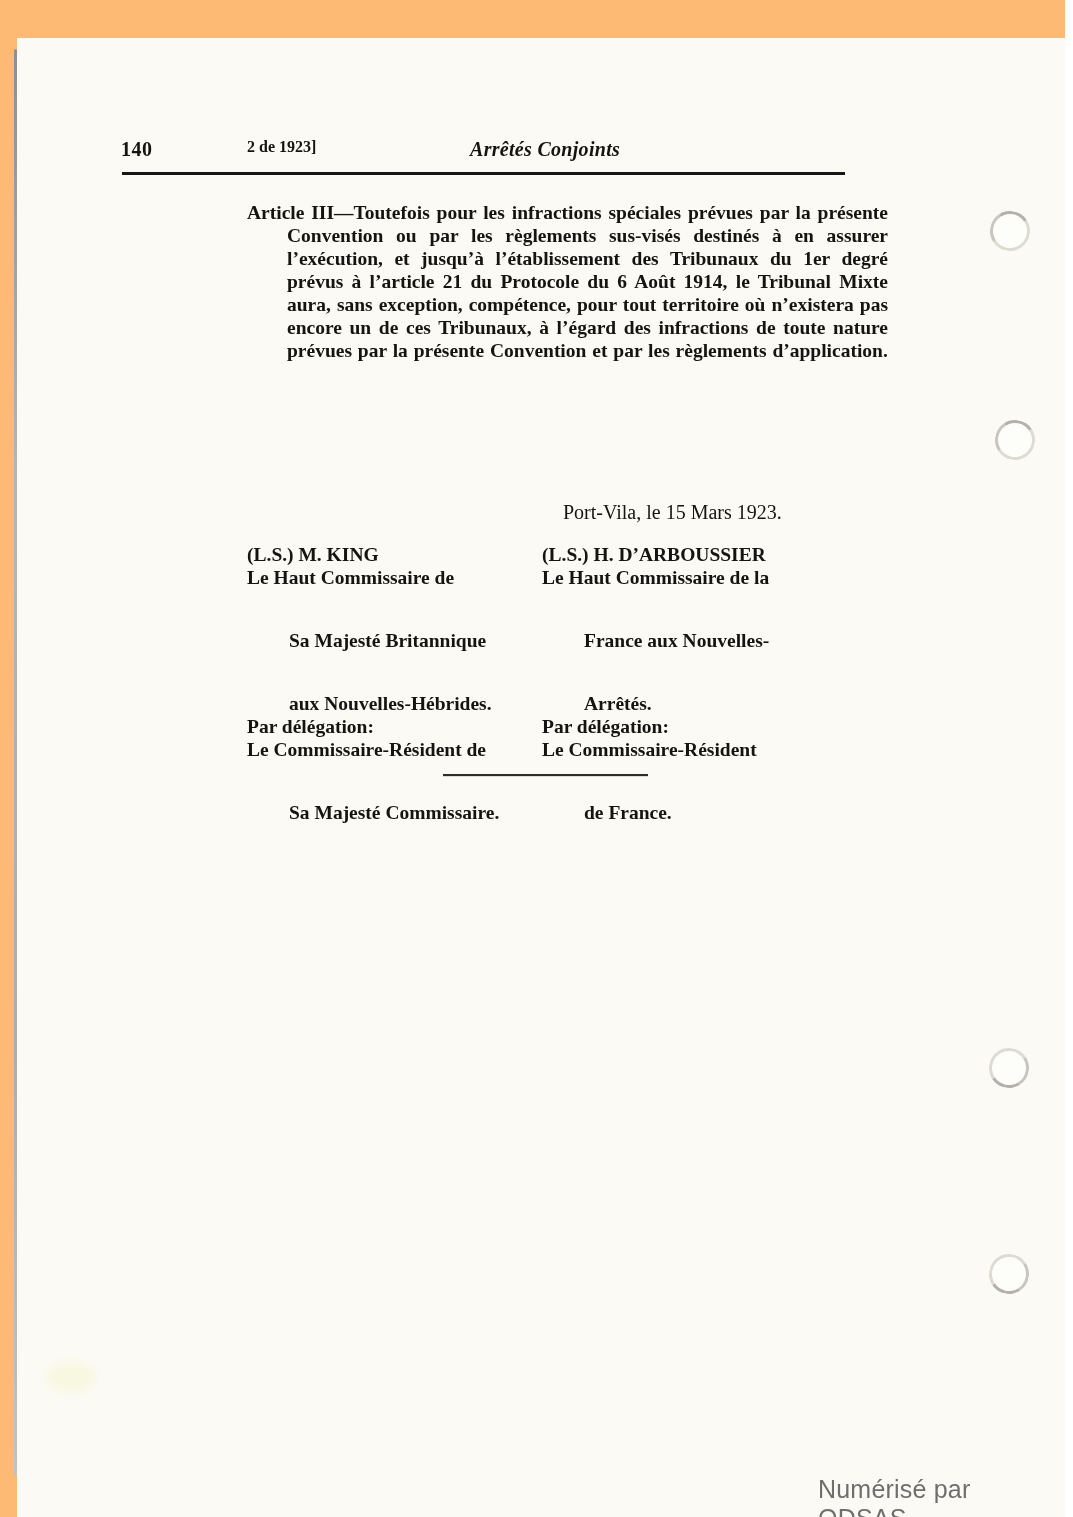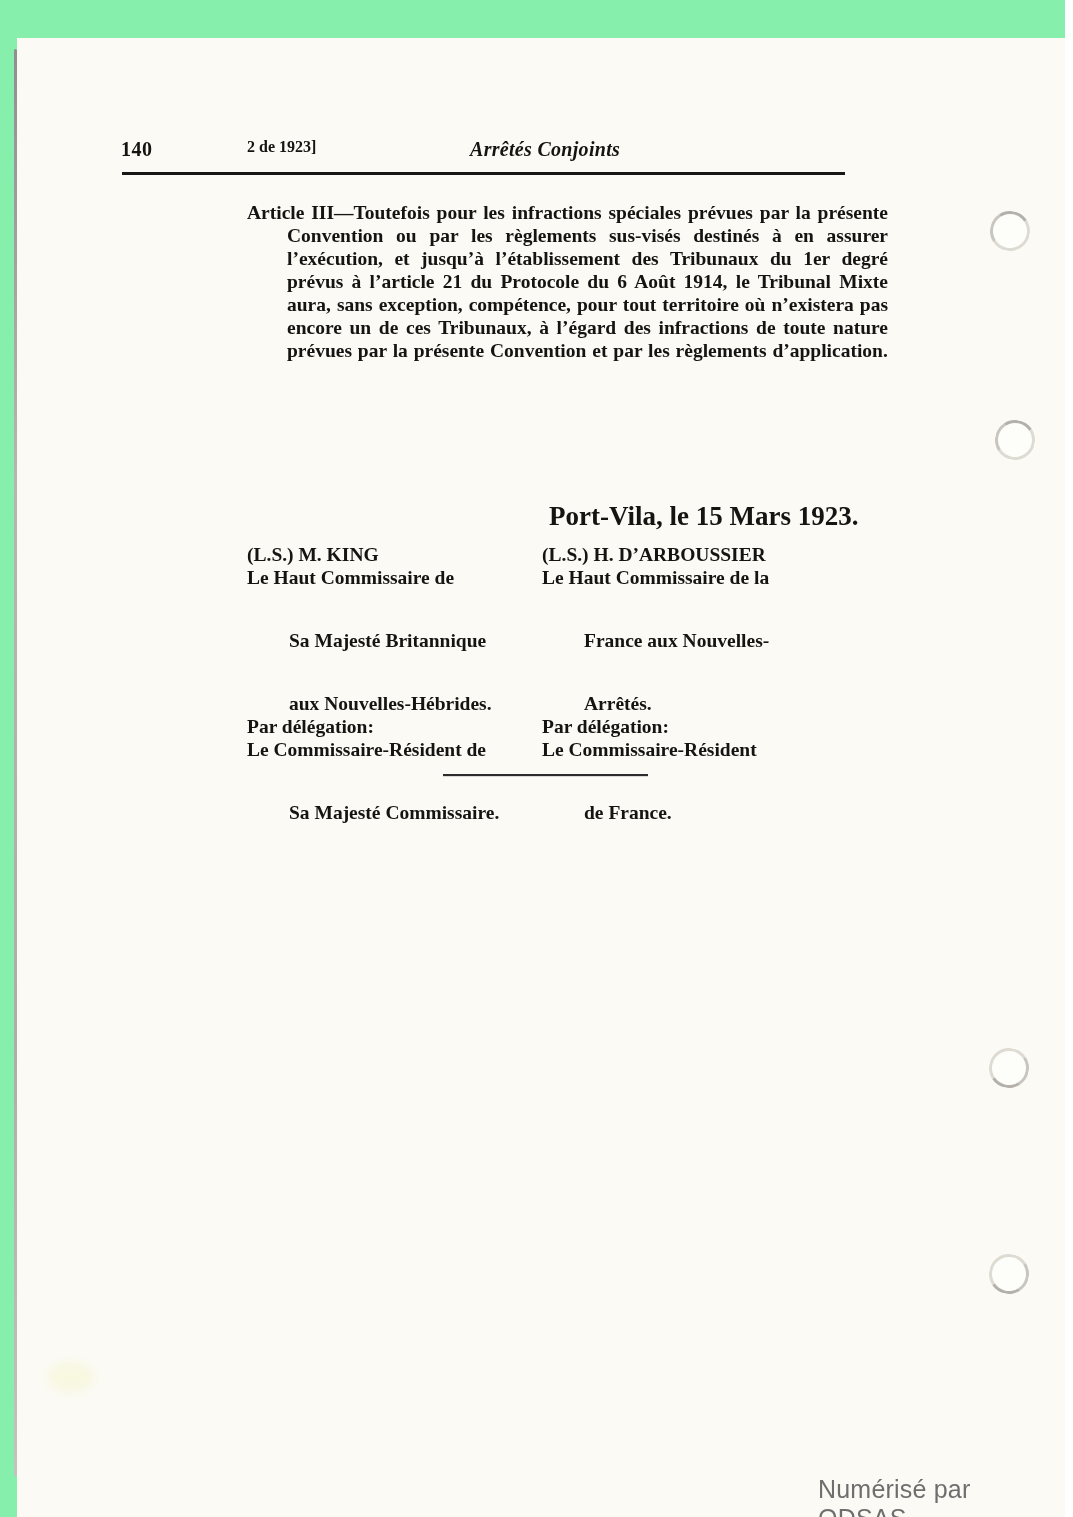--- a/index.html
+++ b/index.html
@@ -4,21 +4,21 @@
 <style>
   html, body {
     margin: 0;
     padding: 0;
     background: #ffffff;
   }
   #canvas {
     position: relative;
     width: 1065px;
     height: 1517px;
-    background: #86efac;
+    background: #fdba74;
     overflow: hidden;
     font-family: "Liberation Serif", "DejaVu Serif", serif;
     color: #151412;
   }
   
   .paper {
     position: absolute;
     left: 17px;
     top: 38px;
     width: 1056px;
@@ -79,24 +79,24 @@
     text-align: justify;
     padding-left: 40px;
     text-indent: -40px;
     word-spacing: 1px;
   }
   .article-3 { top: 201px; }
   .article-4 { top: 408px; }
   
   .dateline {
     position: absolute;
-    left: 549px;
+    left: 563px;
     top: 501px;
-    font-size: 27px;
-    font-weight: 700;
+    font-size: 20px;
+    font-weight: 400;
   }
   
   .sig-col {
     position: absolute;
     top: 543px;
     font-size: 19.5px;
     line-height: 23px;
     font-weight: 700;
     white-space: nowrap;
   }

